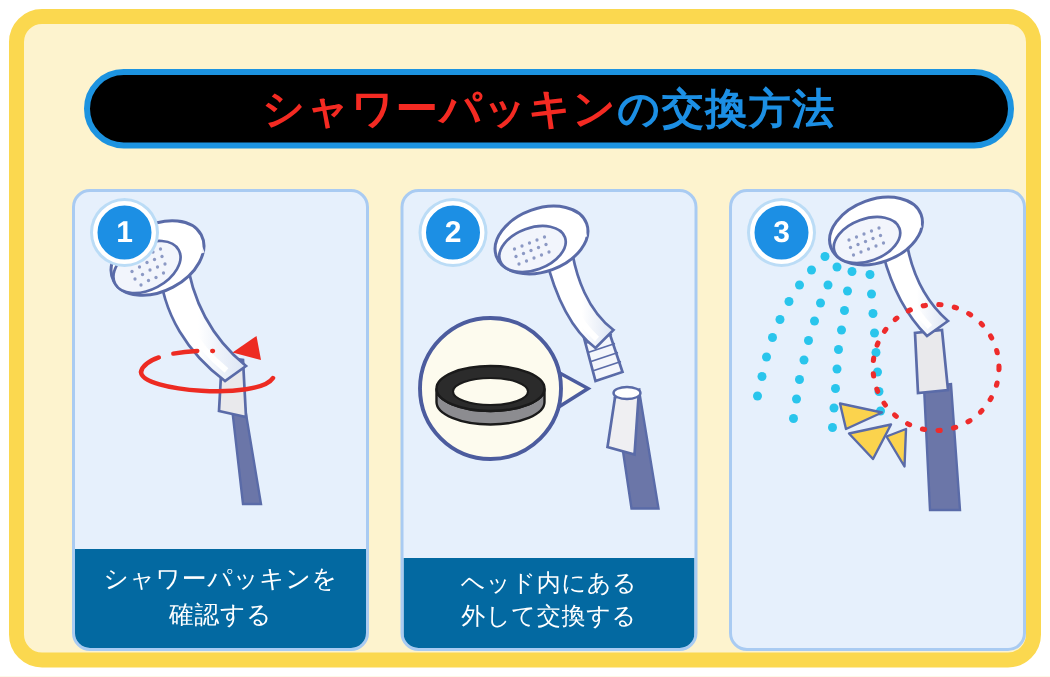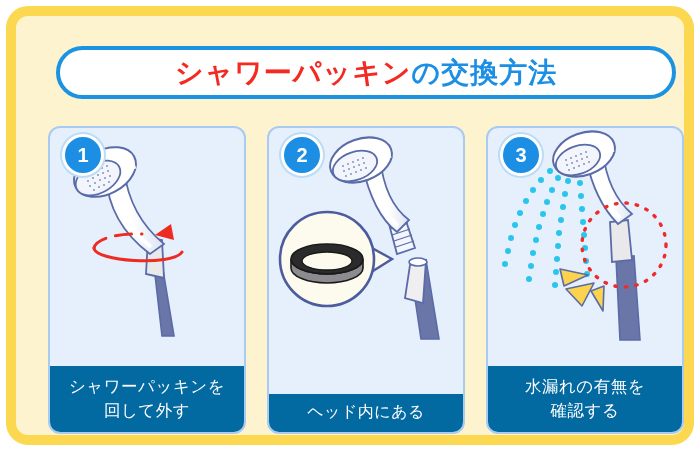--- a/index.html
+++ b/index.html
@@ -19,21 +19,21 @@
     border:10px solid #FBD84F;
     border-radius:22px;
     background:#FDF3CE;
   }
 
   
   .title-pill{
     position:absolute;left:40px;top:30px;
     width:620px;height:53px;
     box-sizing:border-box;
-    background:#ffffff;
+    background:#000000;
     border:4px solid #1C93E0;
     border-radius:27px;
     display:flex;align-items:center;justify-content:center;
   }
   .title-text{
     font-size:28px;font-weight:700;letter-spacing:1px;
     white-space:nowrap;line-height:1;
   }
   .t-red{color:#F42A22;}
   .t-blue{color:#1C8FE4;}
@@ -158,21 +158,21 @@
               <path d="M121 96 L105 107 L124 112 Z" fill="#ED2B22"></path>
             </g>
           </svg>
         </div>
         <div class="badge">
           <div class="badge-ring"></div>
           <div class="badge-num">1</div>
         </div>
         <div class="caption">
           <span class="cap-line">シャワーパッキンを</span>
-          <span class="cap-line">回して外す</span>
+          <span class="cap-line">確認する</span>
         </div>
       </div>
 
       <div class="card">
         <div class="illus">
           <svg width="198" height="218" viewBox="0 0 198 218" xmlns="http://www.w3.org/2000/svg">
             <defs>
               <linearGradient id="g2neck" x1="0" y1="0" x2="1" y2="0">
                 <stop offset="0%" stop-color="#ffffff"></stop>
                 <stop offset="55%" stop-color="#ffffff"></stop>
@@ -228,20 +228,21 @@
               </g>
             </g>
           </svg>
         </div>
         <div class="badge">
           <div class="badge-ring"></div>
           <div class="badge-num">2</div>
         </div>
         <div class="caption c2">
           <span class="cap-line">ヘッド内にある</span>
+          <span class="cap-line">外して交換する</span>
         </div>
       </div>
 
       <div class="card">
         <div class="illus">
           <svg width="198" height="218" viewBox="0 0 198 218" xmlns="http://www.w3.org/2000/svg">
             <defs>
               <linearGradient id="g3neck" x1="0" y1="0" x2="1" y2="0">
                 <stop offset="0%" stop-color="#ffffff"></stop>
                 <stop offset="55%" stop-color="#ffffff"></stop>
@@ -336,21 +337,17 @@
               <path d="M72 141 L100 147 L76 158 Z"></path>
               <path d="M78 161 L106 155 L94 178 Z"></path>
               <path d="M103 163 L116 158 L115 183 Z"></path>
             </g>
           </svg>
         </div>
         <div class="badge">
           <div class="badge-ring"></div>
           <div class="badge-num">3</div>
         </div>
-        <div class="caption">
-          <span class="cap-line">水漏れの有無を</span>
-          <span class="cap-line">確認する</span>
-        </div>
       </div>
 
     </div>
   </div>
 </div>
 
 </body></html>

